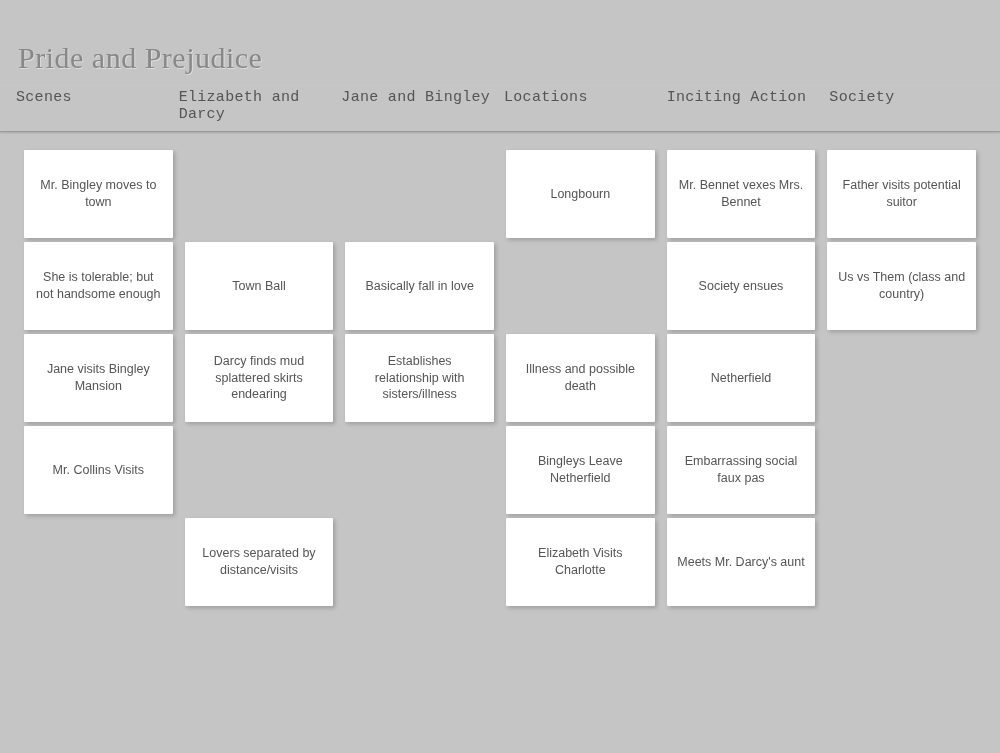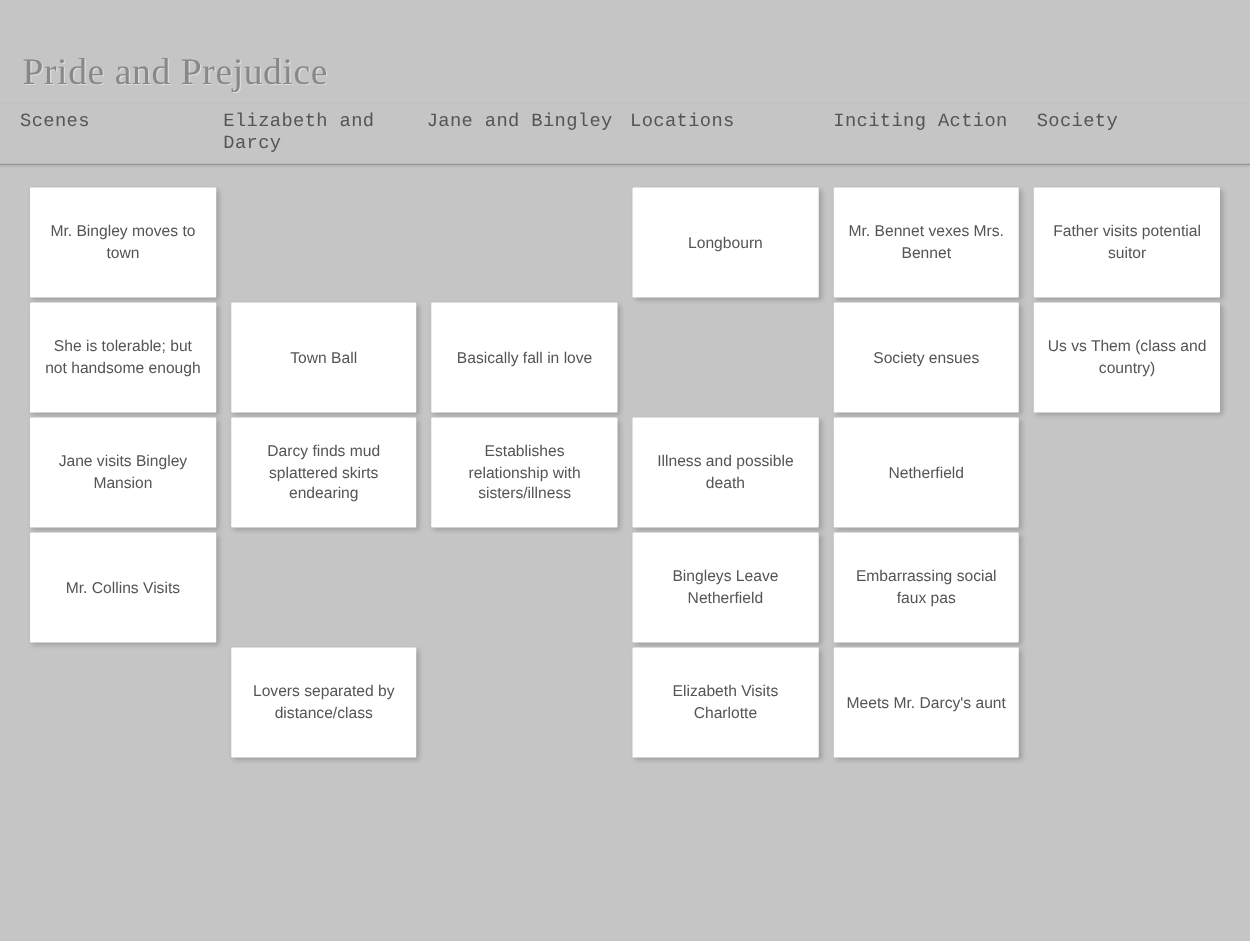--- a/index.html
+++ b/index.html
@@ -103,20 +103,20 @@
     <div class="card">Illness and possible death</div>
     <div class="card">Netherfield</div>
     <div class="card empty"></div>
     <div class="card">Mr. Collins Visits</div>
     <div class="card empty"></div>
     <div class="card empty"></div>
     <div class="card">Bingleys Leave Netherfield</div>
     <div class="card">Embarrassing social faux pas</div>
     <div class="card empty"></div>
     <div class="card empty"></div>
-    <div class="card">Lovers separated by distance/class</div>
+    <div class="card">Lovers separated by distance/visits</div>
     <div class="card empty"></div>
     <div class="card">Elizabeth Visits Charlotte</div>
     <div class="card">Meets Mr. Darcy's aunt</div>
     <div class="card empty"></div>
     <div class="card empty"></div>
     <div class="card empty"></div>
   </div>
 
 </body></html>

